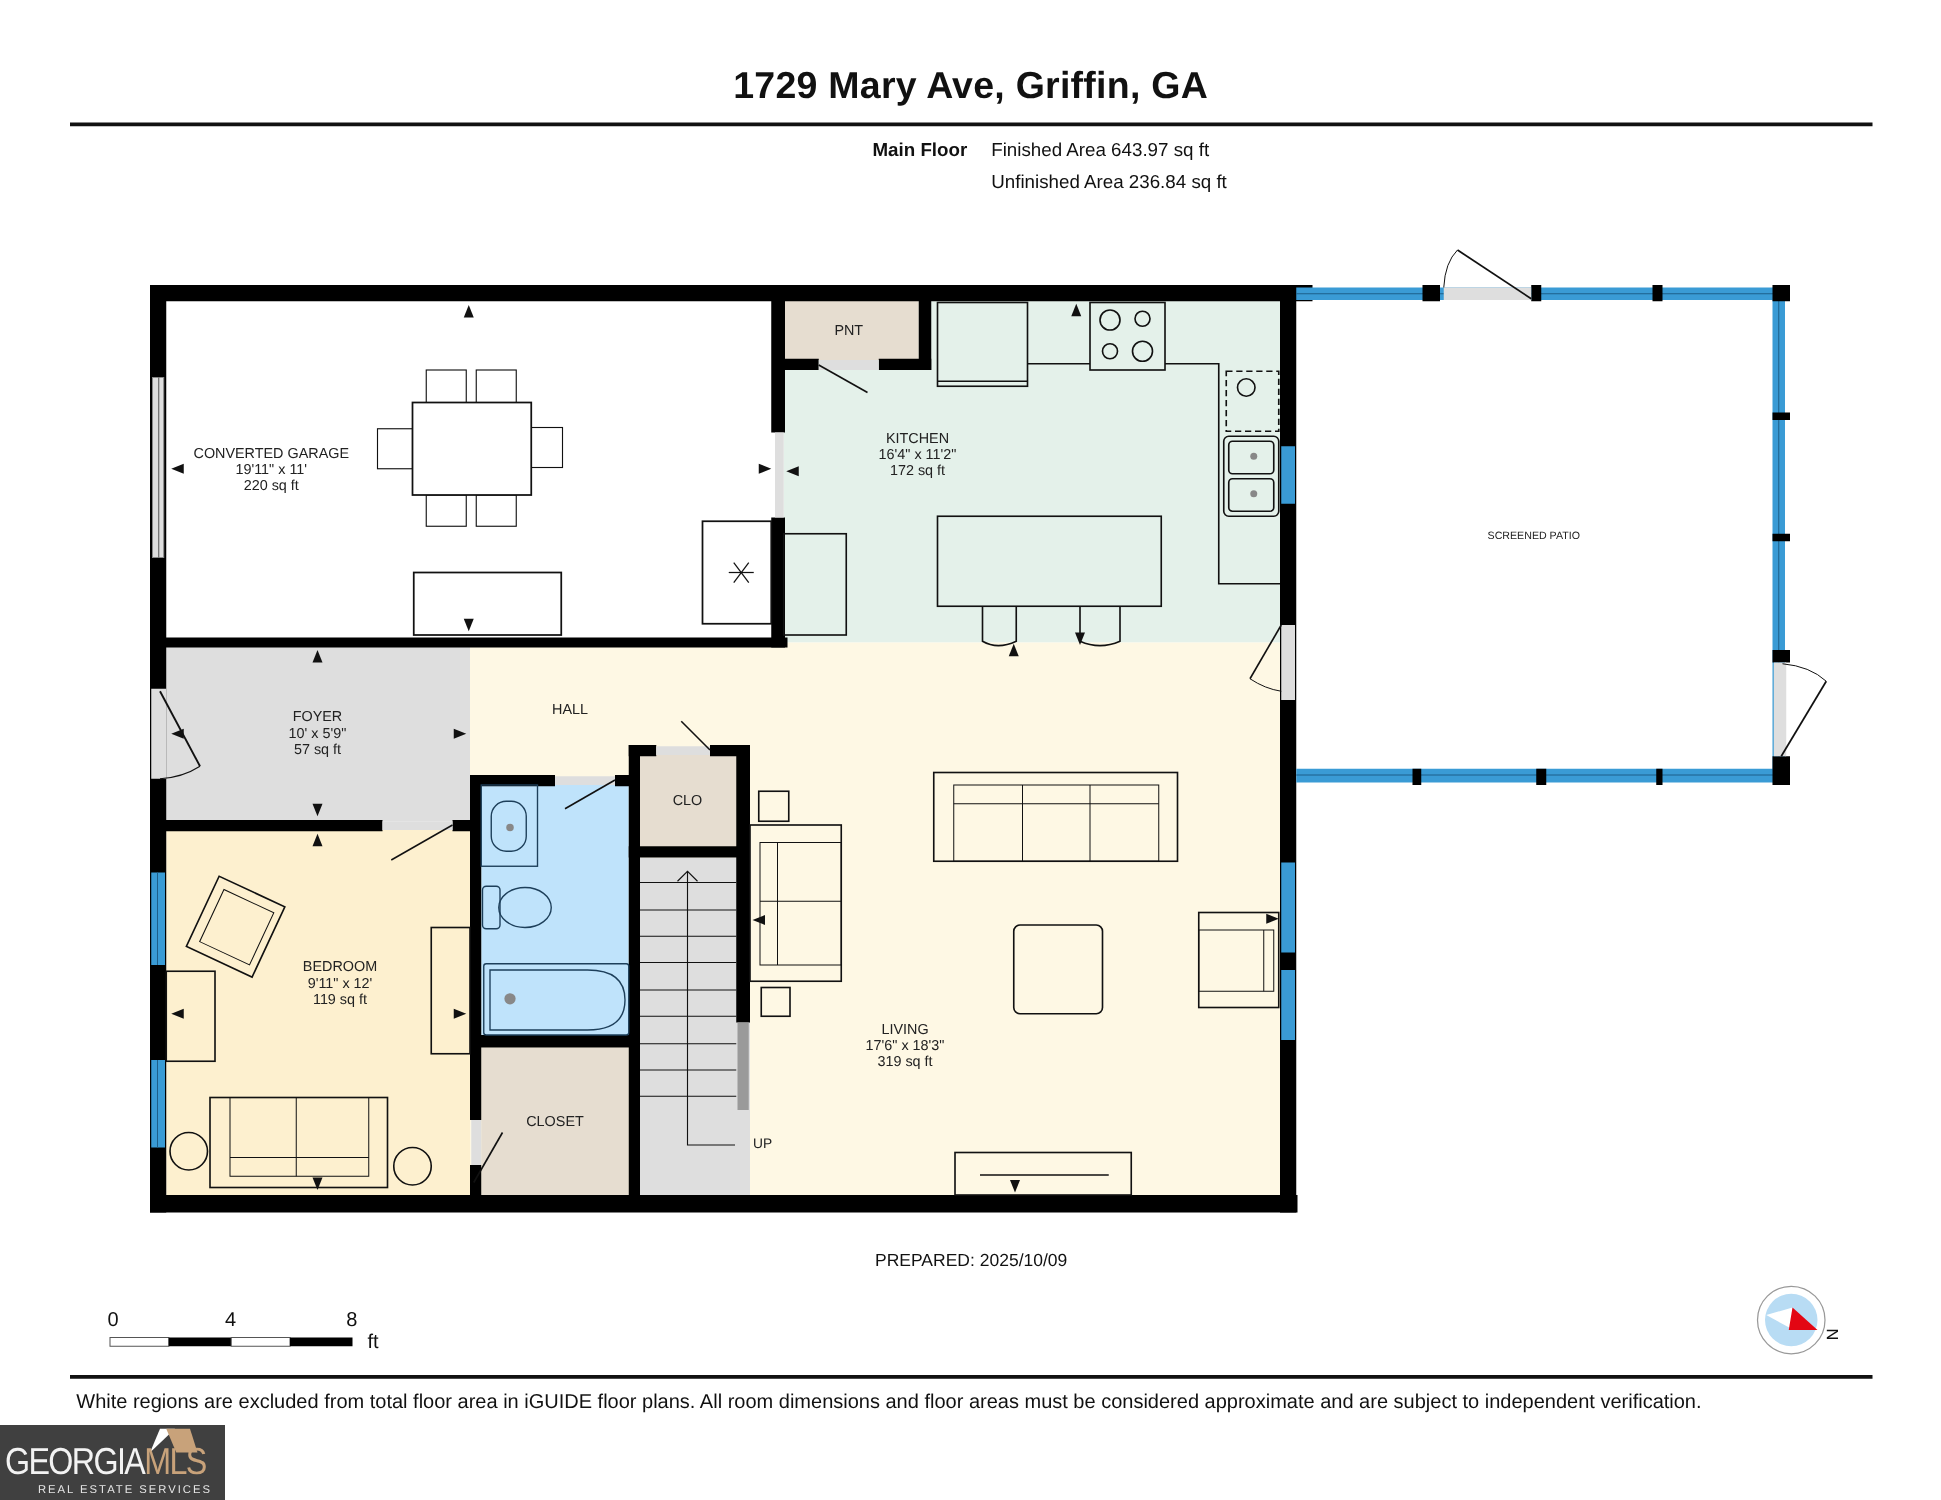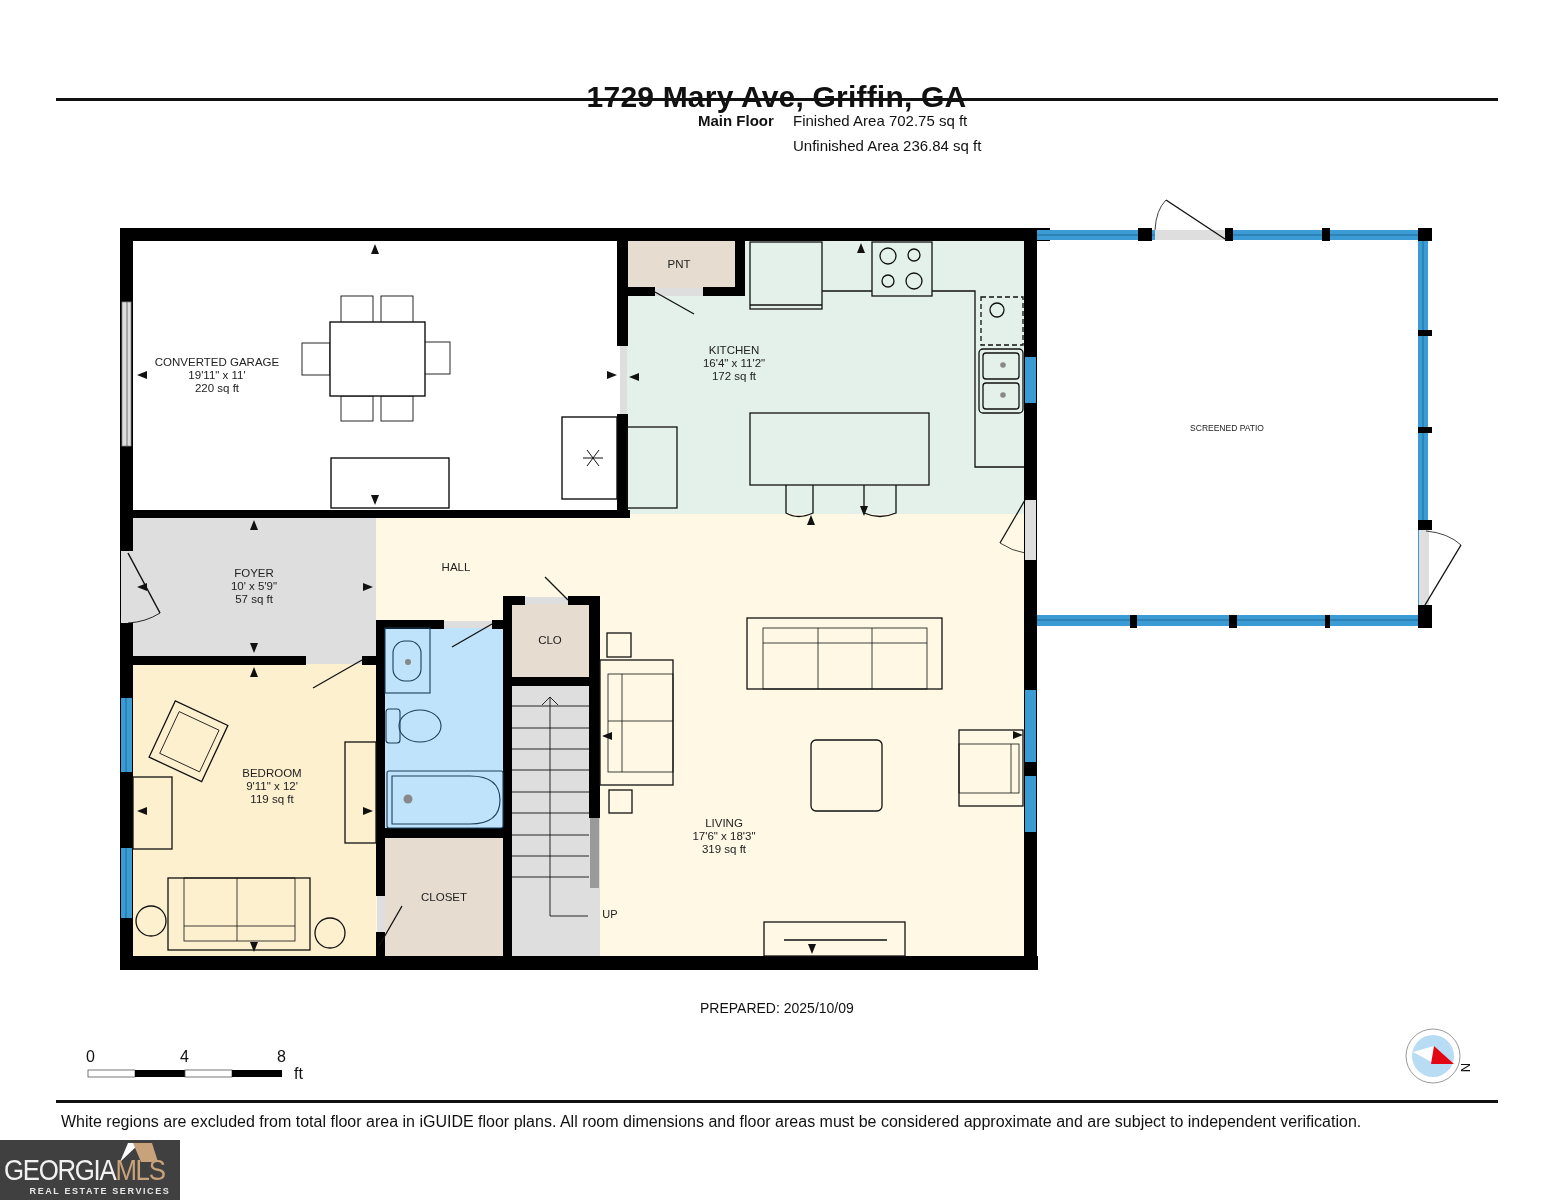--- a/index.html
+++ b/index.html
@@ -1,39 +1,39 @@
 <!DOCTYPE html>
 <html><head>
 <meta charset="utf-8">
 <style>
   html, body { margin:0; padding:0; background:#ffffff; }
   body { width:1553px; height:1200px; position:relative; overflow:hidden; font-family:"Liberation Sans", sans-serif; color:#111; }
-  .title { position:absolute; left:0; width:1553px; top:52px; text-align:center; font-size:30px; font-weight:bold; letter-spacing:0.2px;margin-top:28px; }
+  .title { position:absolute; left:0; width:1553px; top:52px; text-align:center; font-size:30px; font-weight:bold; letter-spacing:0.2px; }
   .rule { position:absolute; left:56px; width:1442px; height:3px; background:#111; }
   .area-block { position:absolute; left:695px; top:108px; font-size:15px; line-height:25px; }
   .area-block .floor { position:absolute; left:3px; top:0; font-weight:bold; white-space:nowrap; }
   .area-block .line { position:absolute; left:98px; white-space:nowrap; }
   svg.plan { position:absolute; left:0; top:0; }
   .room-label { font-family:"Liberation Sans", sans-serif; font-size:11.5px; fill:#222; text-anchor:middle; }
   .scale-num { position:absolute; font-size:16px; }
   .prepared { position:absolute; left:700px; top:1000px; font-size:14px; }
   .disclaimer { position:absolute; left:61px; top:1113px; font-size:16px; white-space:nowrap; }
   .gmls { position:absolute; left:0; top:1140px; width:180px; height:60px; background:#404040; }
   .gmls .name { position:absolute; left:4px; top:13px; font-size:30px; letter-spacing:-1.5px; color:#f2f2f2; white-space:nowrap; transform:scaleX(0.86); transform-origin:left; }
   .gmls .name .mls { color:#c8a27a; }
-  .gmls .sub { position:absolute; left:0; width:200px; top:46px; text-align:center; font-size:9px; letter-spacing:1.6px; color:#e6e6e6; font-weight:bold; }
+  .gmls .sub { position:absolute; left:0; width:200px; top:46px; text-align:center; font-size:9px; letter-spacing:1.6px; color:#e6e6e6; font-weight:normal; }
 </style>
 </head>
 <body>
 
 <div class="title">1729 Mary Ave, Griffin, GA</div>
 <div class="rule" style="top:98px;"></div>
 <div class="area-block">
   <span class="floor">Main Floor</span>
-  <span class="line" style="top:0;">Finished Area 702.75 sq ft</span>
+  <span class="line" style="top:0;">Finished Area 643.97 sq ft</span>
   <span class="line" style="top:25px;">Unfinished Area 236.84 sq ft</span>
 </div>
 
 <svg class="plan" width="1553" height="1100" viewBox="0 0 1553 1100">
 
   <rect x="133" y="240" width="489" height="272" fill="#ffffff"></rect>
   <rect x="627" y="240" width="400" height="274" fill="#e4f1ea"></rect>
   <rect x="627" y="240" width="108" height="48" fill="#e6ddd0"></rect>
   <rect x="133" y="517" width="243" height="140" fill="#dedede"></rect>
   <rect x="376" y="514" width="651" height="442" fill="#fef8e4"></rect>

